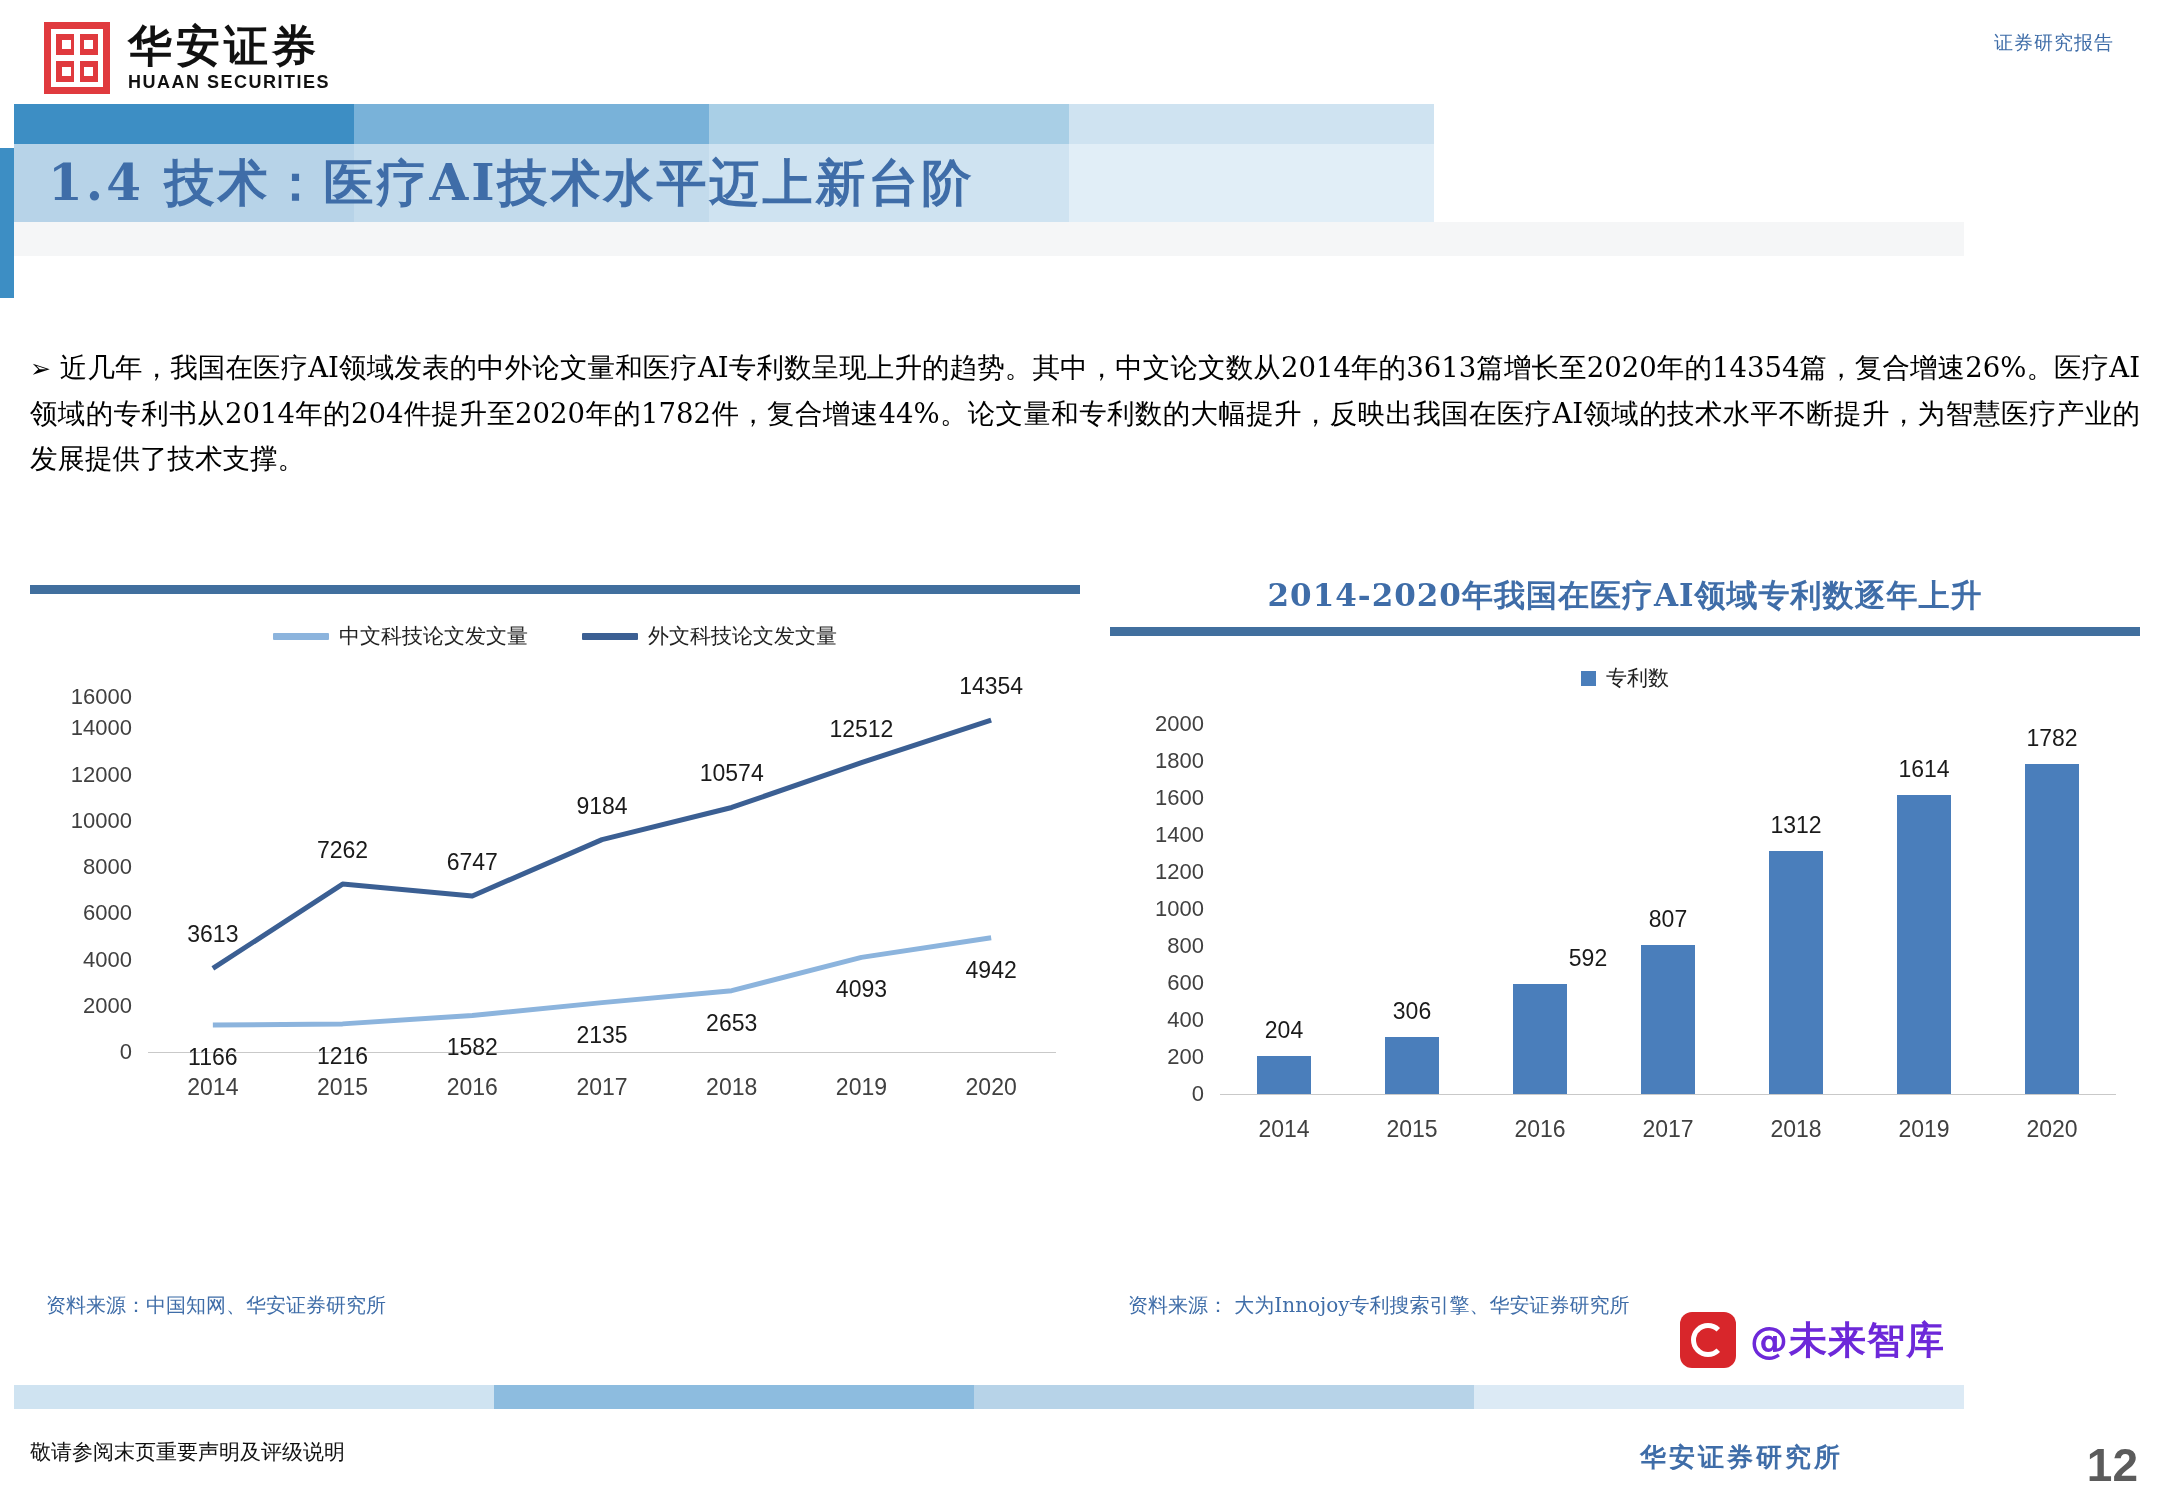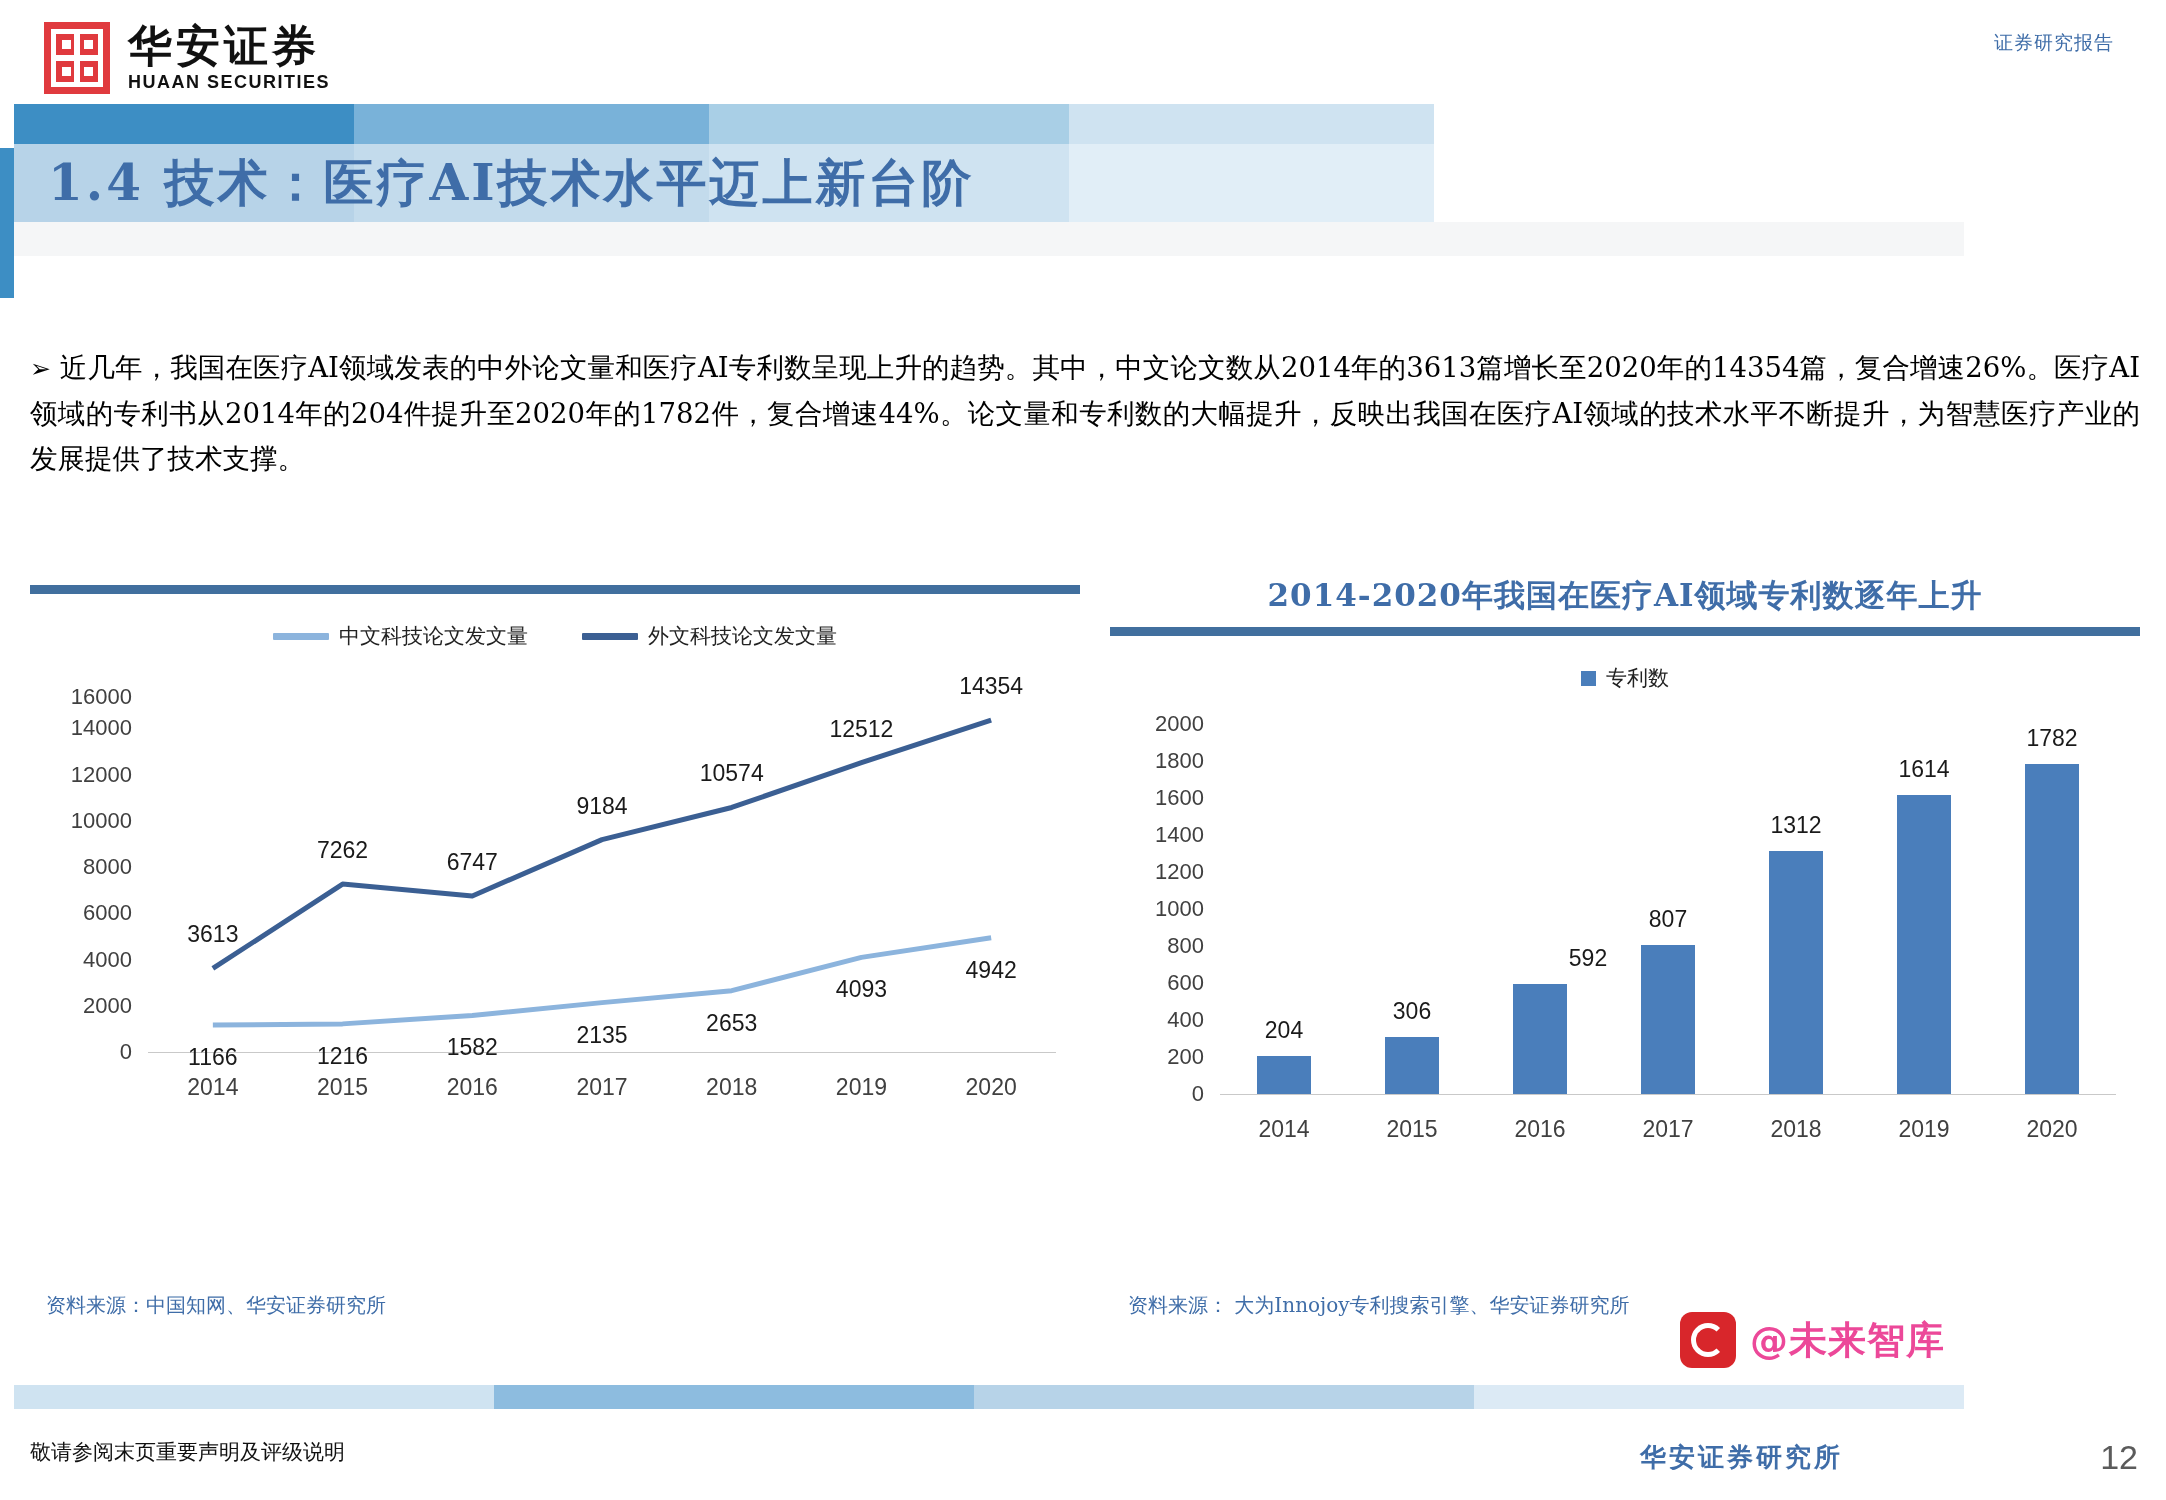--- a/index.html
+++ b/index.html
@@ -154,39 +154,39 @@
     position:absolute; left:30px; top:1438px;
     font-family:"DejaVu Serif", serif; font-size:21px; color:#111;
   }
   .footer-brand{
     position:absolute; left:1640px; top:1440px;
     font-family:"DejaVu Serif", serif; font-size:26px; font-weight:bold;
     color:#3f6da8; letter-spacing:3px;
   }
   .page-num{
     position:absolute; right:28px; top:1438px;
-    font-family:"Liberation Sans", sans-serif; font-size:34px; color:#5b5b5b;
+    font-family:"Liberation Sans", sans-serif; font-size:46px; color:#5b5b5b;font-weight:bold;
   }
   
   .watermark{
     position:absolute; left:1680px; top:1312px;
     display:flex; align-items:center; gap:14px;
   }
   .wm-icon{
     width:56px; height:56px; background:#d8262b; border-radius:12px;
     position:relative;
   }
   .wm-icon .wm-g{
     position:absolute; inset:11px;
     border:5px solid #fff; border-radius:50%;
     border-right-color:transparent;
   }
   .wm-text{
     font-family:"DejaVu Sans", sans-serif; font-size:38px; font-weight:bold;
-    color:#ec4899; letter-spacing:1px;
+    color:#6d28d9; letter-spacing:1px;
   }
 </style>
 </head>
 <body>
 
 <div class="left-rail"></div>
 <div class="left-rail-blue"></div>
 
 <div class="logo-wrap">
   <div class="logo-mark">

